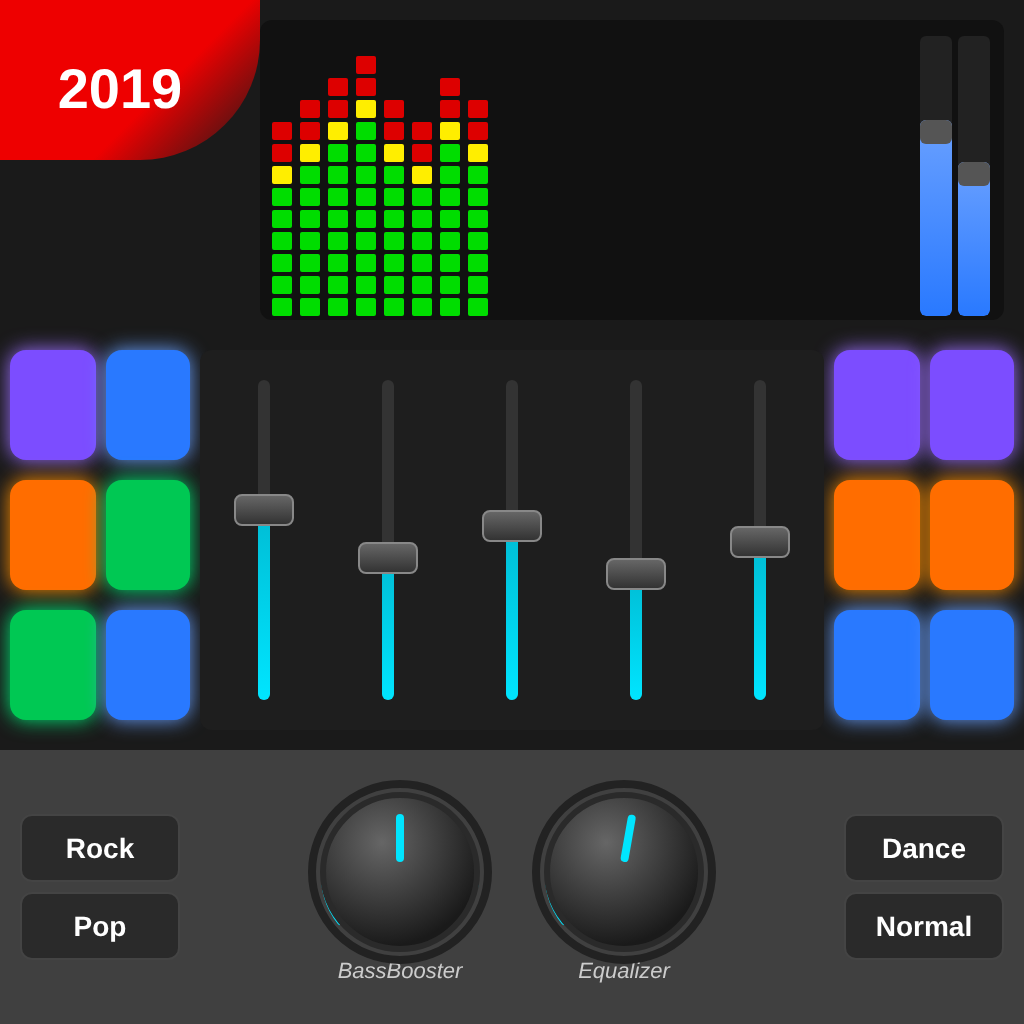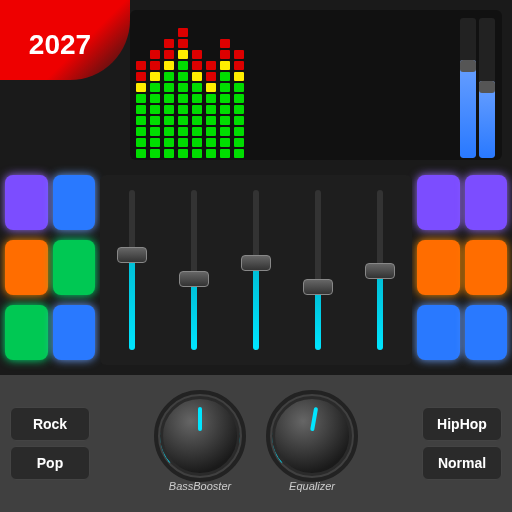--- a/index.html
+++ b/index.html
@@ -226,21 +226,21 @@
     .knob-svg {
       position: absolute;
       top: -10px;
       left: -10px;
     }
   </style>
 </head>
 <body>
 
 <div class="top-banner">
-  <span class="year-text">2027</span>
+  <span class="year-text">2019</span>
 </div>
 
 <div class="spectrum-area">
   <div class="spectrum-bars" id="spectrum-bars">
 
   <div class="bar-col" style="width: 12px; height: 140px; display: flex; flex-direction: column-reverse; gap: 2px; align-items: center; justify-content: flex-start;">
         <div class="bar-segment" style="width: 10px; height: 9px; border-radius: 1px; background: rgb(0, 221, 0);"></div>
         <div class="bar-segment" style="width: 10px; height: 9px; border-radius: 1px; background: rgb(0, 221, 0);"></div>
         <div class="bar-segment" style="width: 10px; height: 9px; border-radius: 1px; background: rgb(0, 221, 0);"></div>
         <div class="bar-segment" style="width: 10px; height: 9px; border-radius: 1px; background: rgb(0, 221, 0);"></div>
@@ -439,16 +439,16 @@
           <div style="width:80px;height:80px;border-radius:50%;background:radial-gradient(circle at 38% 30%, #666, #1a1a1a 75%);border:3px solid #2a2a2a;position:relative;display:flex;align-items:center;justify-content:center;">
             <div style="width:4px;height:24px;background:#00e5ff;border-radius:2px;position:absolute;top:8px;left:50%;transform:translateX(-50%) rotate(10deg);transform-origin:bottom center;"></div>
           </div>
         </div>
         <div class="knob-label" style="color:#ccc;font-style:italic;font-size:11px;margin-top:4px;">Equalizer</div>
       </div>
     </div>
   </div>
 
   <div class="presets-right" id="presets-right">
-      <div class="preset-btn">HipHop</div>
+  <div class="preset-btn">Dance</div>
       <div class="preset-btn">Normal</div>
     </div>
 </div>
 
 </body></html>

